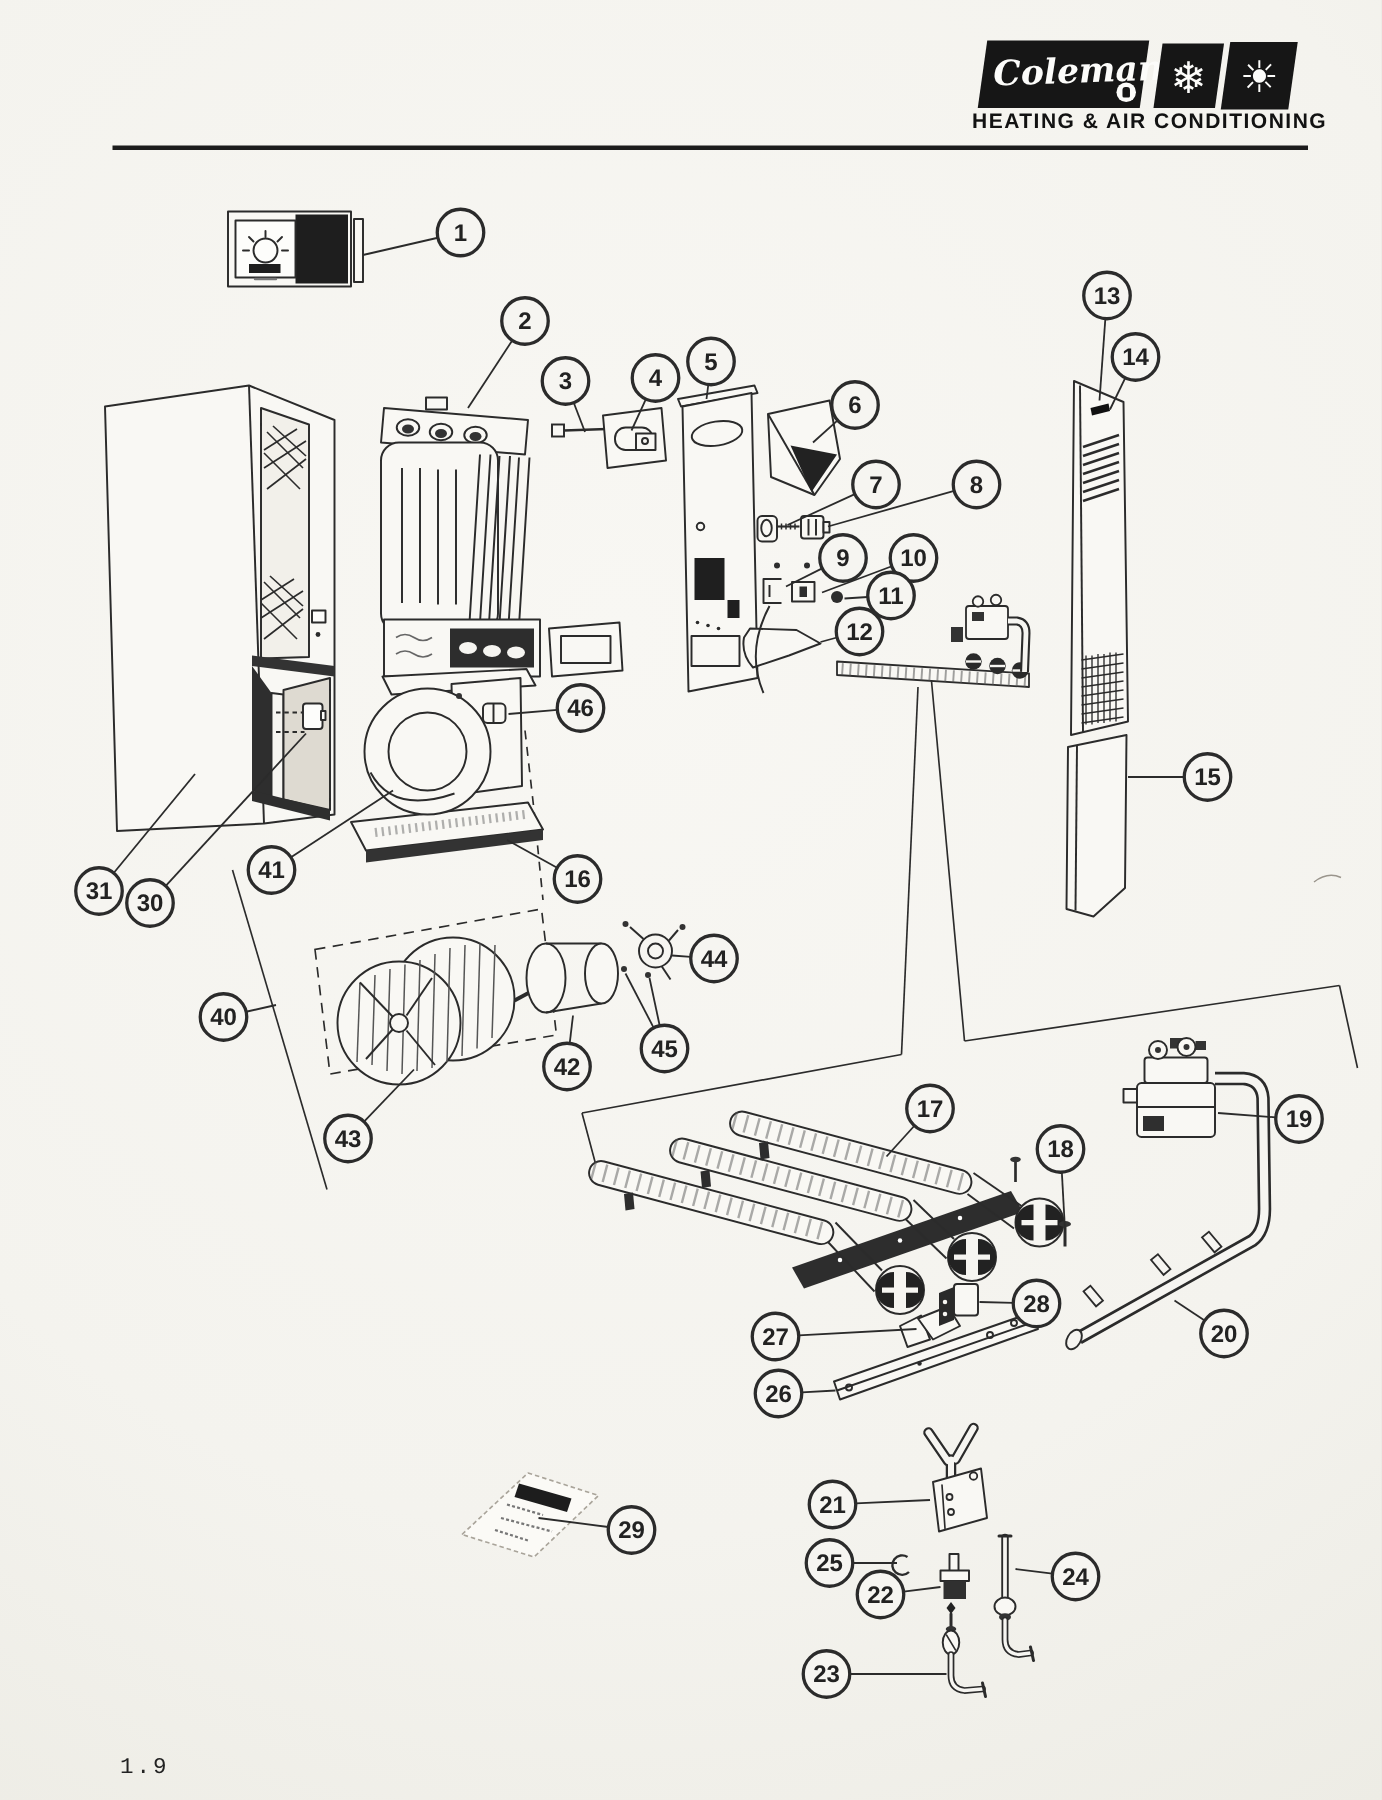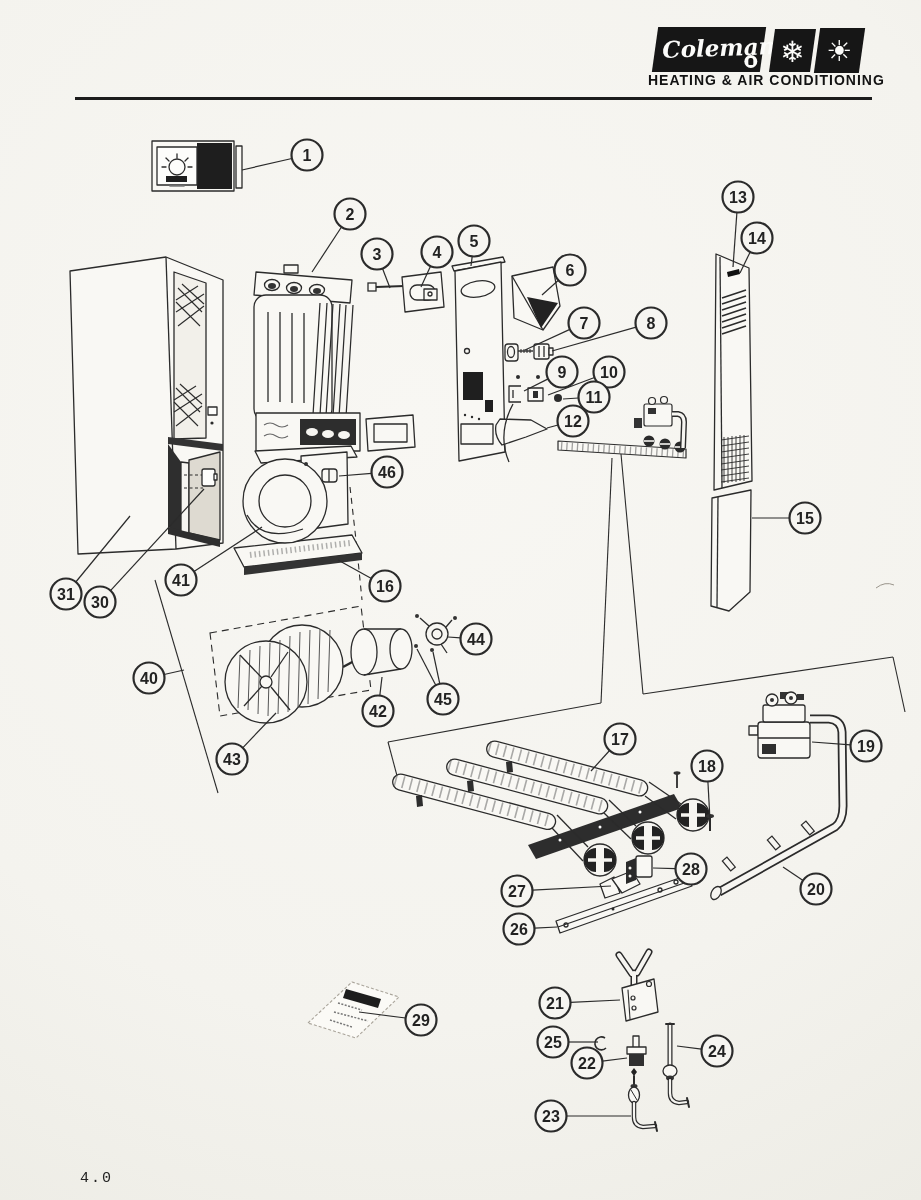--- a/index.html
+++ b/index.html
@@ -631,14 +631,14 @@
           <text x="443" y="704.5" text-anchor="middle" class="callout-num">45</text>
         </g>
         <g>
           <line x1="371.6" y1="473.3" x2="339" y2="476" stroke="#2b2b2b" stroke-width="1.2"></line>
           <circle cx="387" cy="472" r="15.5" fill="#f6f5f1" stroke="#2b2b2b" stroke-width="2.2"></circle>
           <text x="387" y="477.5" text-anchor="middle" class="callout-num">46</text>
         </g>
       </g>
   </svg>
 
-  <div class="page-number">4.0</div>
+  <div class="page-number">1.9</div>
 </div>
 
 </body></html>

